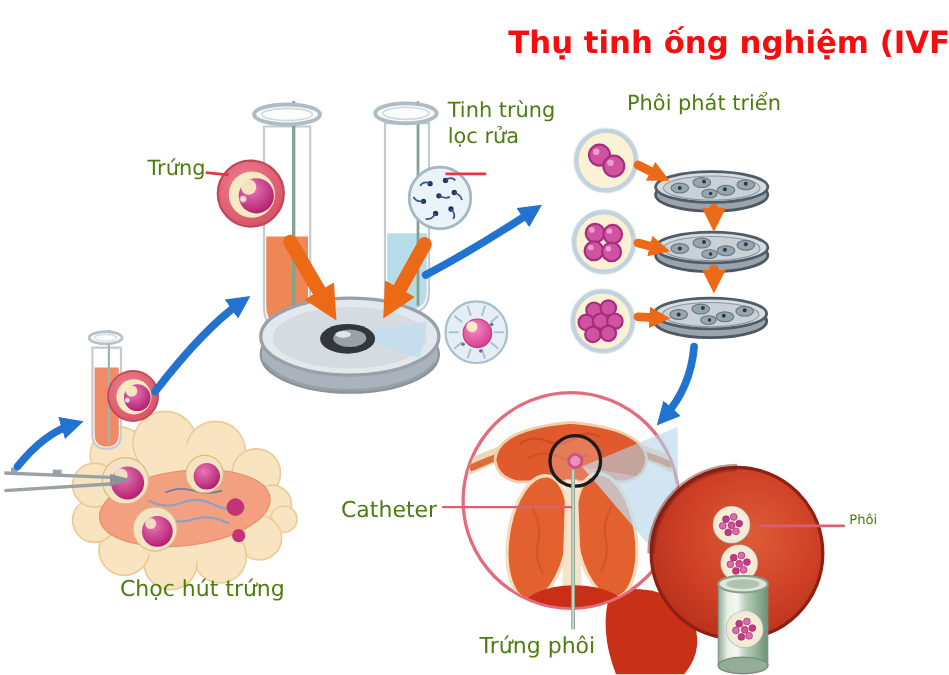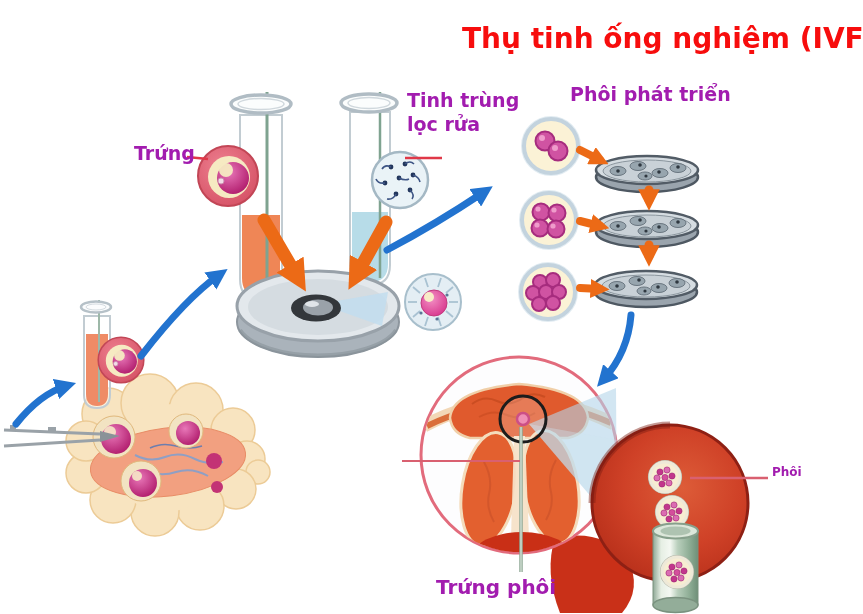--- a/index.html
+++ b/index.html
@@ -1,19 +1,19 @@
 <!DOCTYPE html>
 <html><head>
 <meta charset="utf-8">
 <style>
   html,body{margin:0;padding:0;background:#fff}
   .stage{position:relative;width:863px;height:614px;background:#ffffff;overflow:hidden;
          font-family:"DejaVu Sans","Liberation Sans",sans-serif}
   .stage svg{position:absolute;left:0;top:0}
-  .lbl{position:absolute;font-weight:700;color:#a21caf;white-space:nowrap;line-height:1.26}
+  .lbl{position:absolute;font-weight:400;color:#4d7c0f;white-space:nowrap;line-height:1.26}
   .title{position:absolute;left:462px;top:22px;font-weight:700;color:#f70d0d;font-size:28px;white-space:nowrap}
   #lbl-egg{left:134px;top:142px;font-size:19px}
   #lbl-sperm{left:407px;top:89px;font-size:19px}
   #lbl-dev{left:570px;top:83px;font-size:19px}
   #lbl-retrieval{left:109px;top:523px;font-size:20px}
   #lbl-catheter{left:310px;top:451px;font-size:20px}
   #lbl-transfer{left:436px;top:575px;font-size:20px}
   #lbl-phoi{left:772px;top:465px;font-size:12px}
 </style>
 </head>
@@ -315,15 +315,17 @@
   </g>
 </svg>
 
   <div class="title">Thụ tinh ống nghiệm (IVF)</div>
   <div class="lbl" id="lbl-egg">Trứng</div>
   <div class="lbl" id="lbl-sperm">
     <div>Tinh trùng</div>
     <div>lọc rửa</div>
   </div>
   <div class="lbl" id="lbl-dev">Phôi phát triển</div>
+  <div class="lbl" id="lbl-retrieval">Chọc hút trứng</div>
+  <div class="lbl" id="lbl-catheter">Catheter</div>
   <div class="lbl" id="lbl-transfer">Trứng phôi</div>
   <div class="lbl" id="lbl-phoi">Phôi</div>
 </div>
 
 </body></html>

